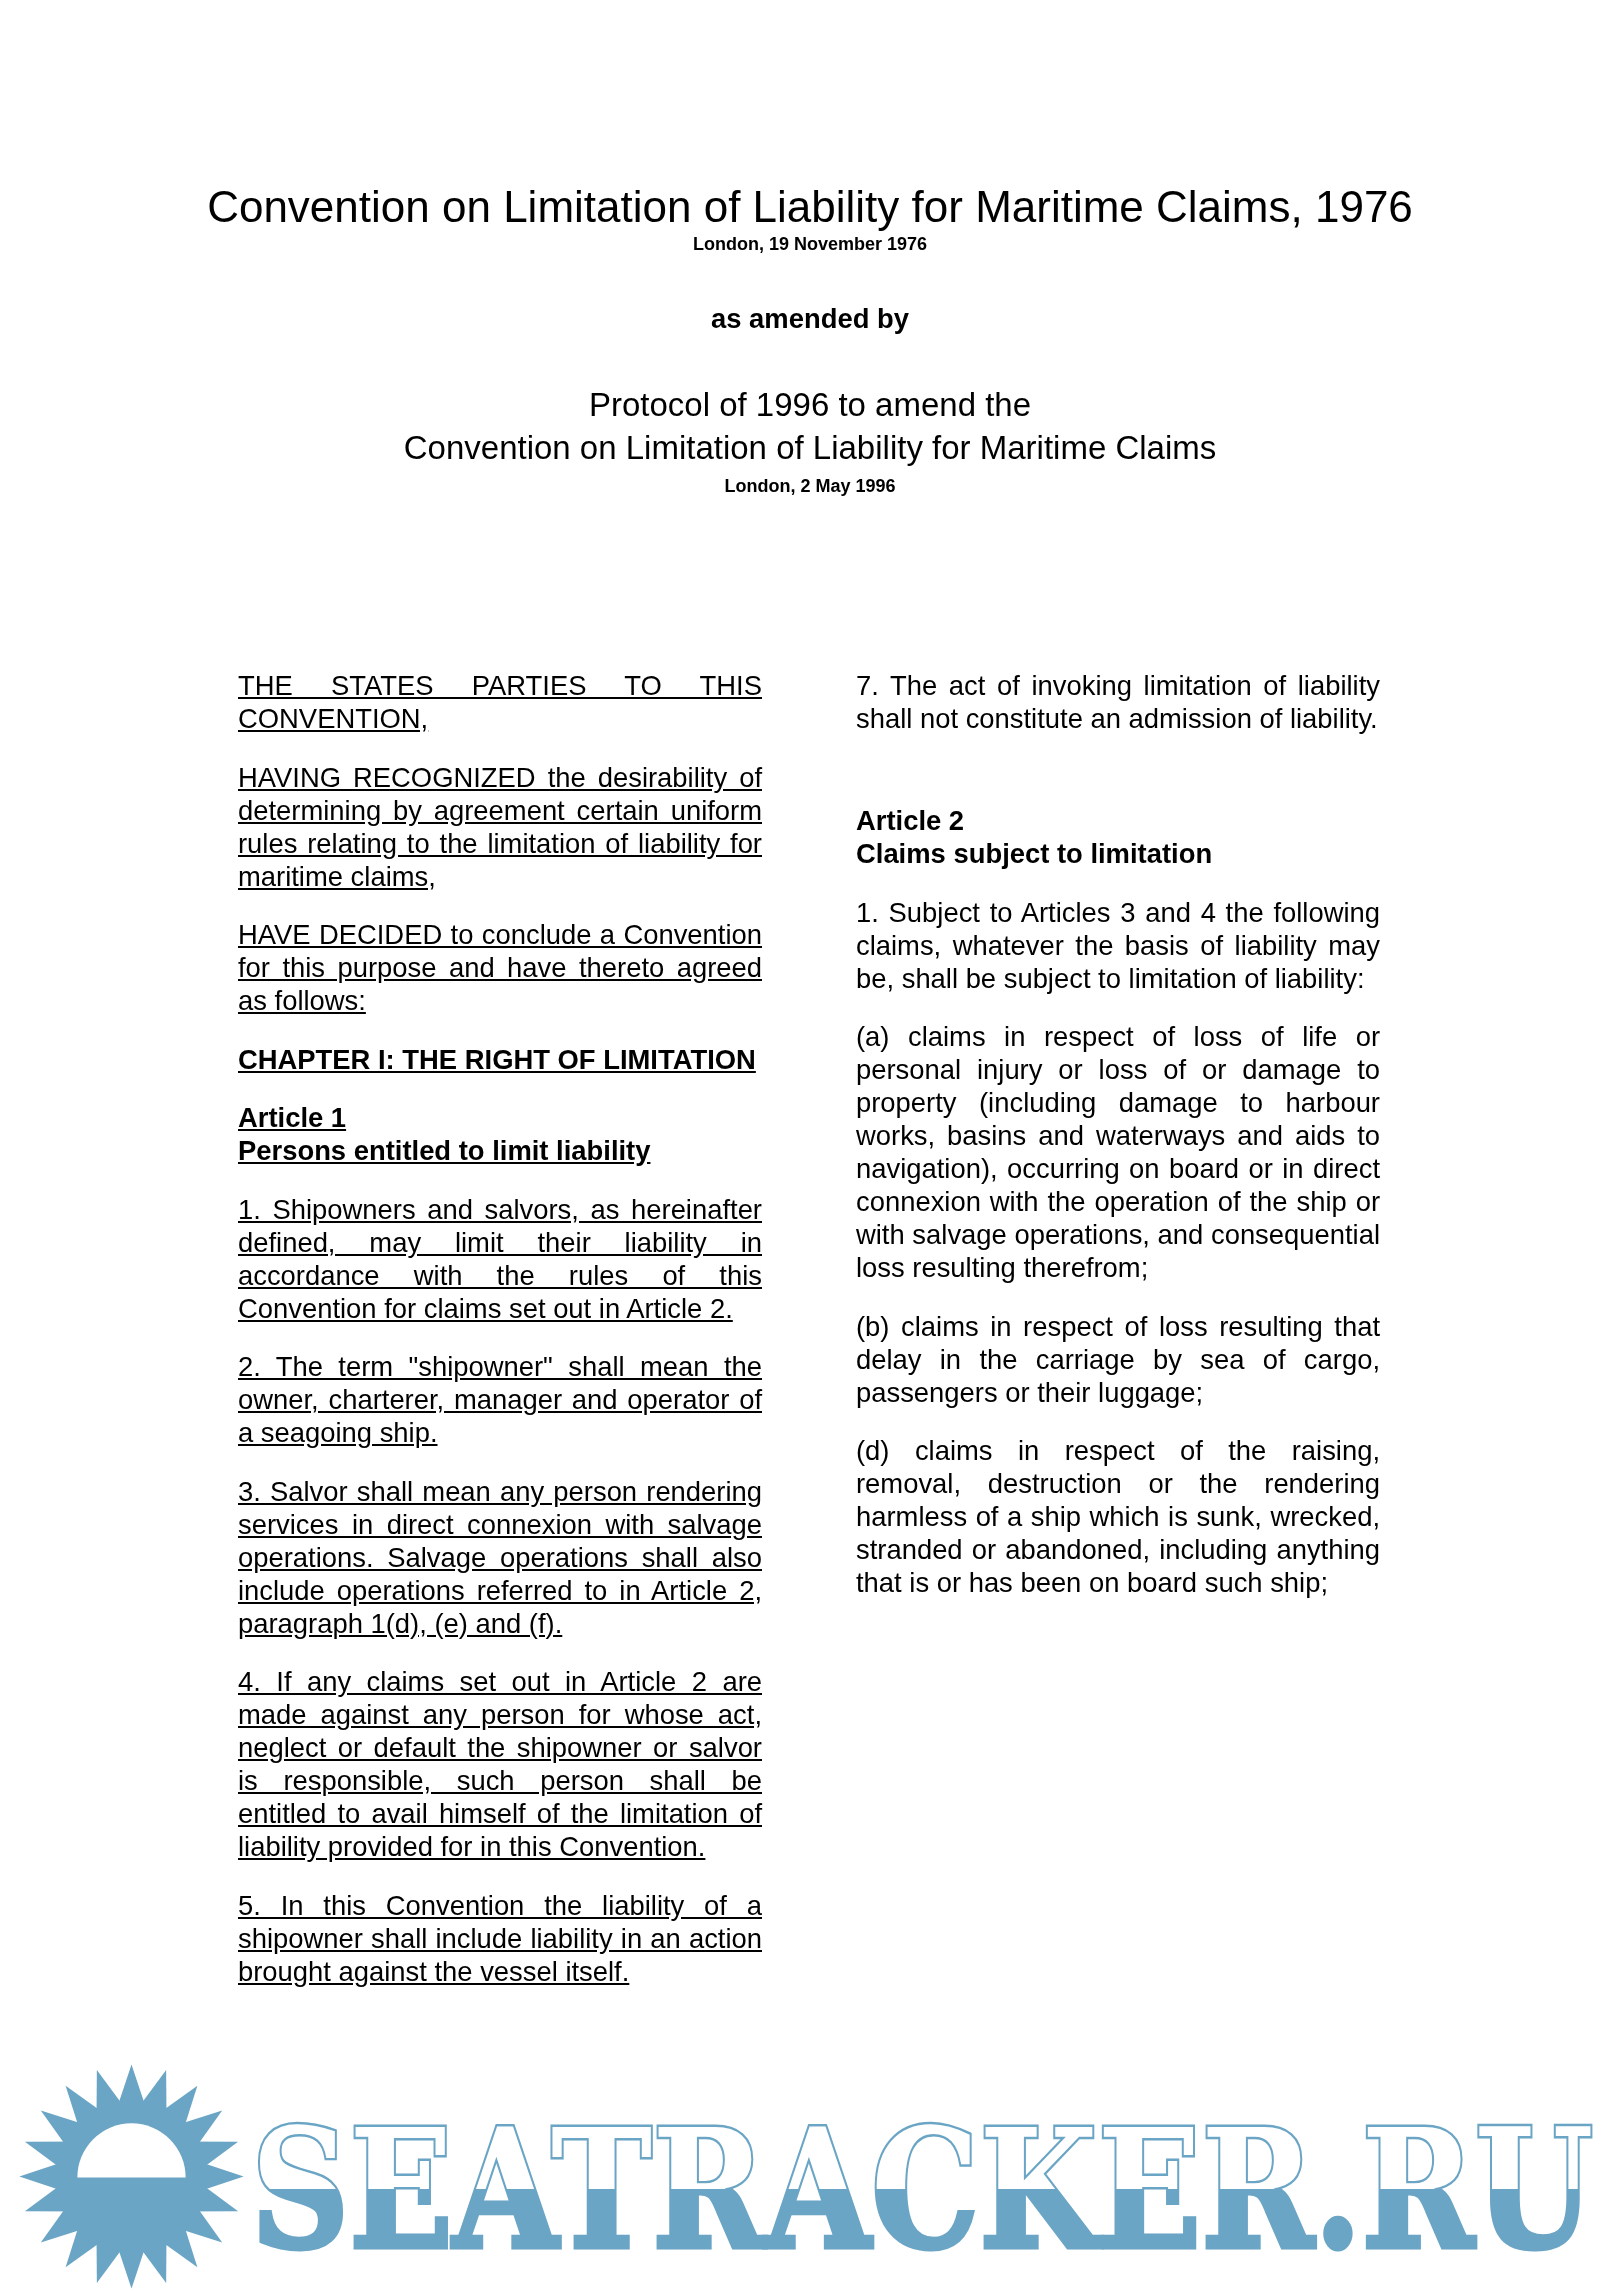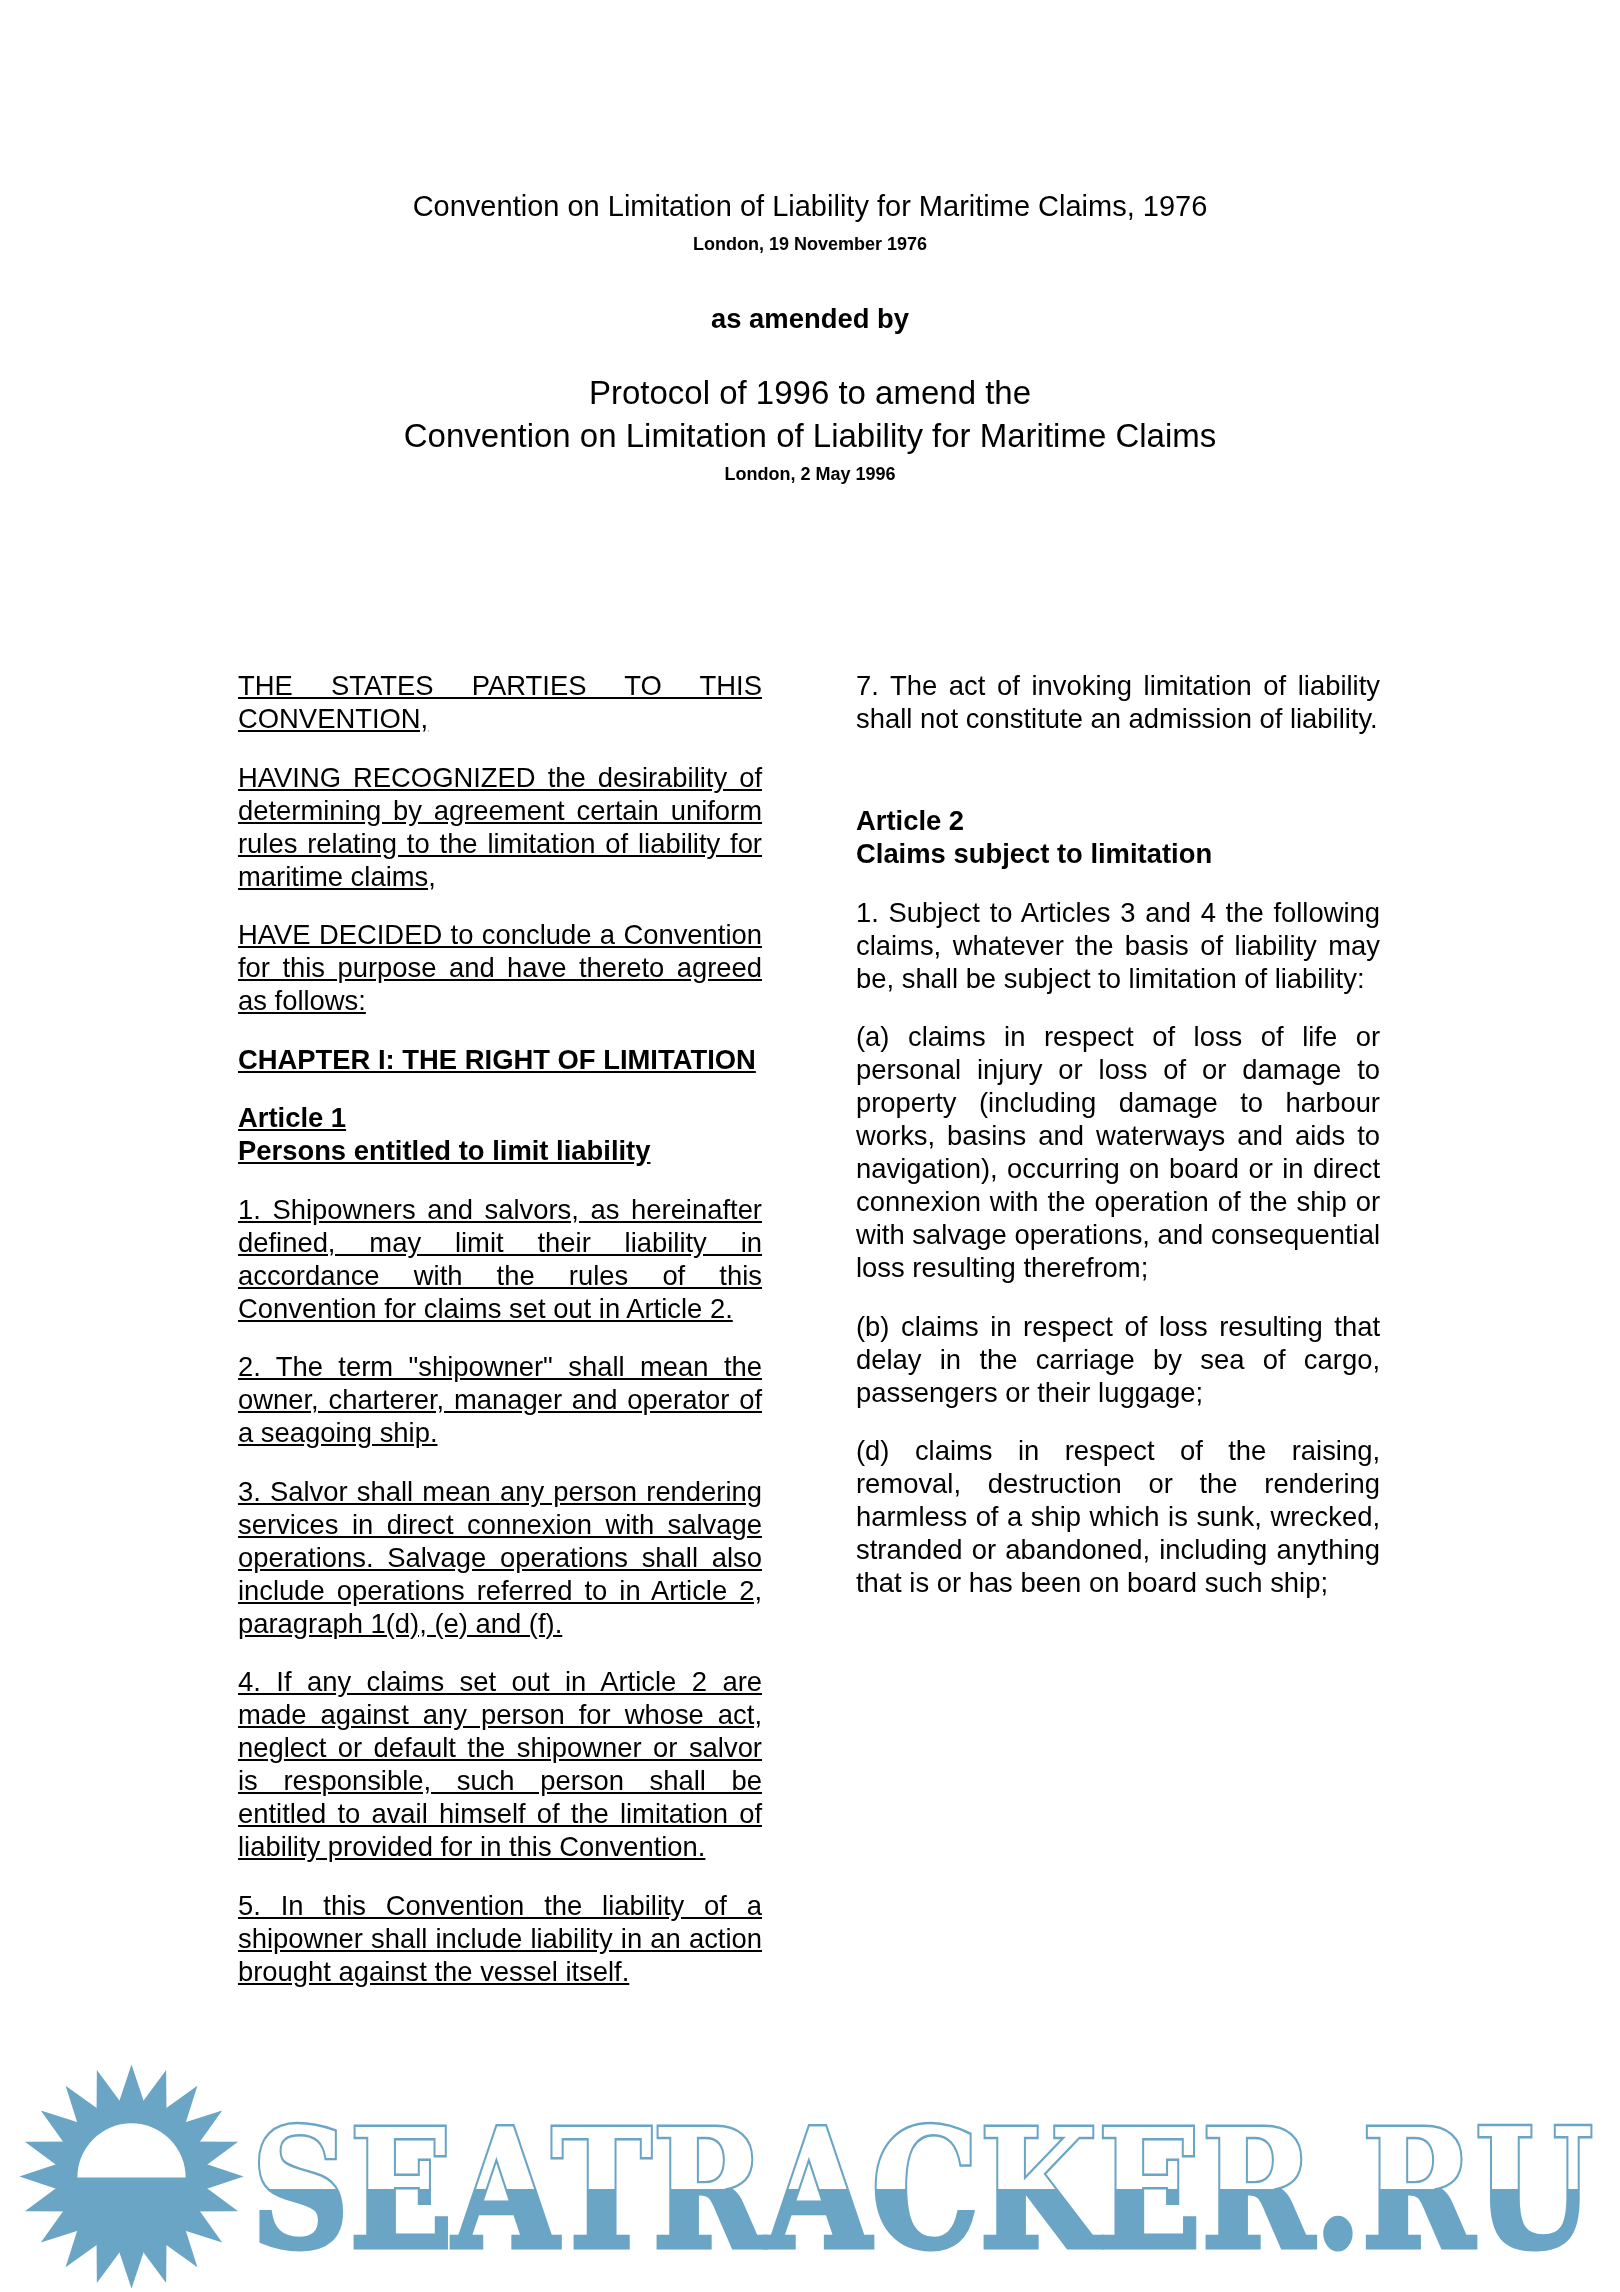--- a/index.html
+++ b/index.html
@@ -3,24 +3,24 @@
 <meta charset="utf-8">
 <style>
   html,body { margin:0; padding:0; background:#e8e8e8; }
   .page {
     position:relative; width:1620px; height:2293px;
     background:#ffffff; overflow:hidden;
     font-family:"Liberation Sans", sans-serif; color:#000;
     margin:0 auto;
   }
   .doc-header { position:absolute; top:186px; left:0; width:100%; text-align:center; }
-  .doc-title   { font-size:29px; line-height:41px; font-weight:normal; }
+  .doc-title   { font-size:44px; line-height:41px; font-weight:normal; }
   .doc-sub     { font-size:18px; line-height:35px; font-weight:bold; }
   .amended     { font-size:27.4px; line-height:35px; font-weight:bold; margin-top:39px; }
-  .protocol    { font-size:33px; line-height:43px; margin-top:35px; }
+  .protocol    { font-size:33px; line-height:43px; margin-top:47px; }
   .col {
     position:absolute; top:669px; width:524px;
     font-size:27.4px; line-height:33px; text-align:justify;
   }
   .col-left  { left:238px;text-decoration:underline; }
   .col-right { left:856px; }
   .para { margin:0 0 25.5px 0; }
   .heading { font-weight:bold; }
   .extra-top { margin-top:69px; }
   .watermark { position:absolute; left:0; top:2044px; width:1620px; height:249px; }

